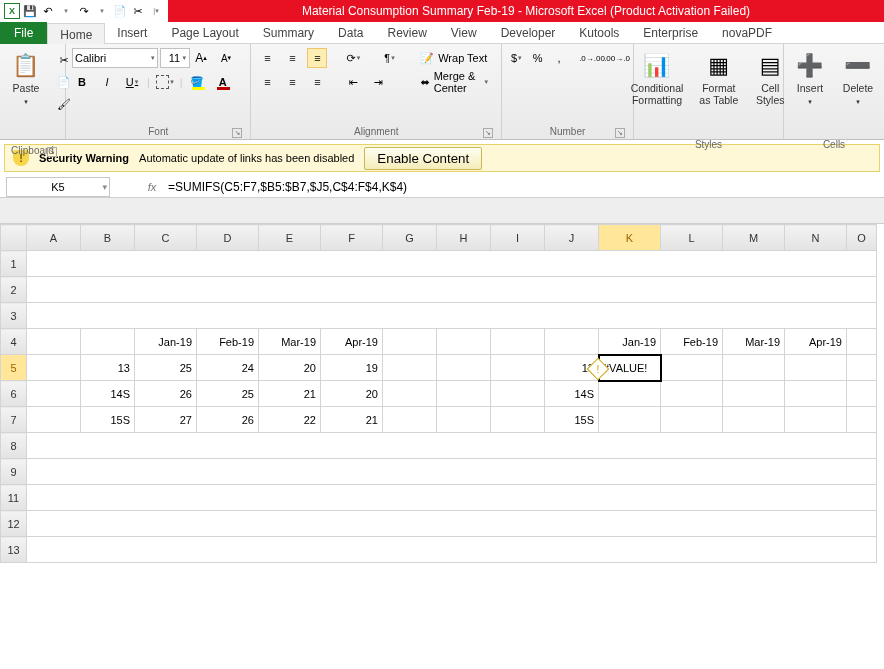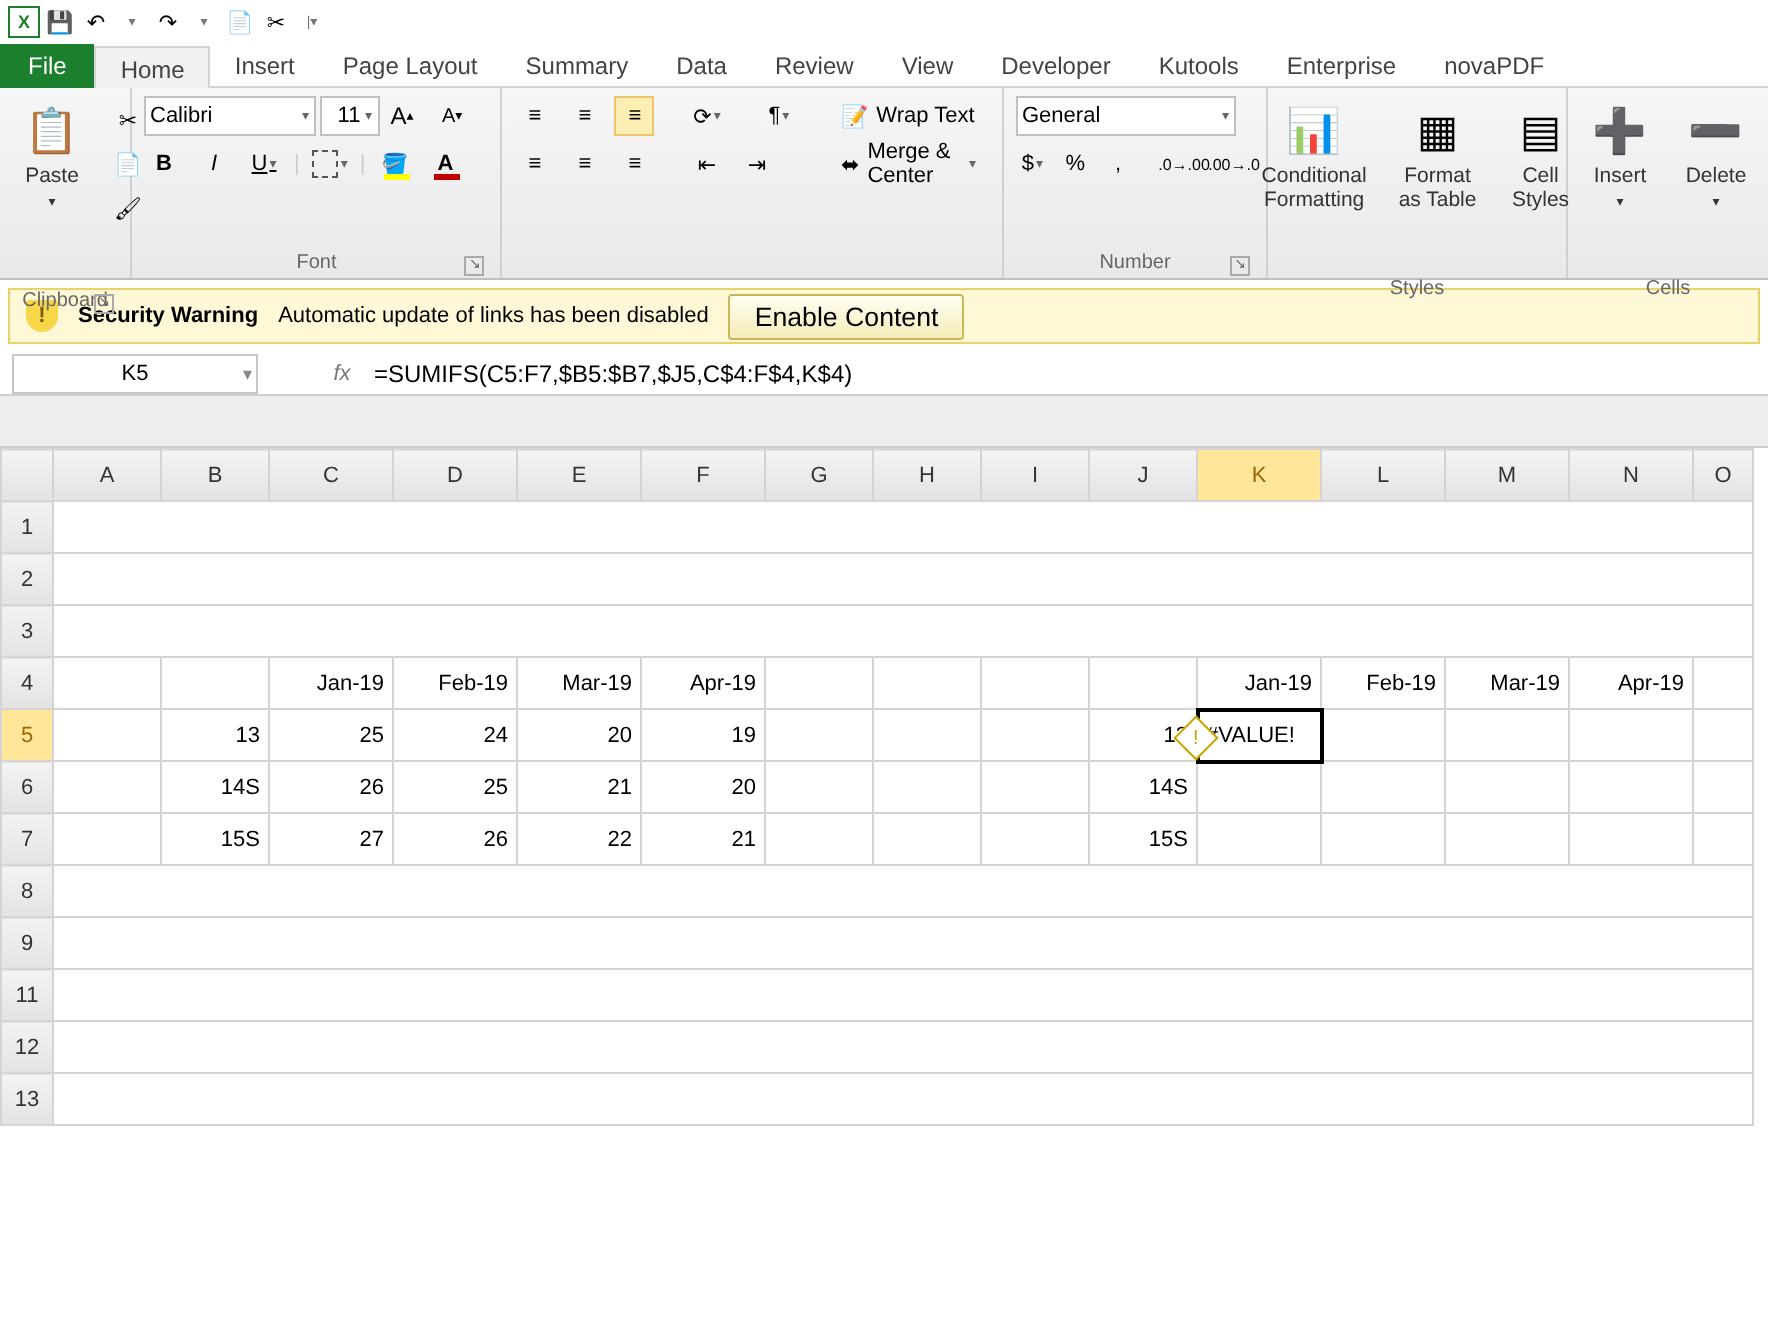--- a/index.html
+++ b/index.html
@@ -44,21 +44,21 @@
 
   .med-btn { height: 20px; padding: 0 6px; display:flex; align-items:center; gap:4px; border:1px solid transparent; cursor:pointer; }
 
   
   .security-bar { height: 28px; background: #fff8d6; border: 1px solid #e8d36b; margin: 4px; display: flex; align-items: center; gap: 10px; padding: 0 8px; }
   .shield { width:16px; height:16px; background: #f7d64a; border-radius: 2px 2px 8px 8px; display:flex; align-items:center; justify-content:center; color:#7a5b00; font-weight:bold; font-size:11px; }
   .sec-btn { border:1px solid #c9b85a; background: linear-gradient(#fffef2,#f5ecb8); padding: 3px 12px; border-radius:2px; cursor:pointer; }
 
   
   .fx-row { height: 22px; border-bottom: 1px solid #cfcfcf; display: flex; align-items: center; background:#fff; }
-  .name-box { width: 123px; border:1px solid #c7c7c7; height: 20px; display:flex; align-items:center; padding:0 6px; margin-left:6px; justify-content:center; position:relative; }
+  .name-box { width: 104px; border:1px solid #c7c7c7; height: 20px; display:flex; align-items:center; padding:0 6px; margin-left:6px; justify-content:center; position:relative; }
   .name-box .ddarr { position:absolute; right:2px; color:#888; font-size:9px; }
   .fx-ic { width: 24px; text-align:center; color:#777; font-style:italic; }
   .formula-input { flex:1; border:none; height:20px; font-size:12px; padding:0 4px; outline:none; }
   .fx-extra { height: 26px; background:#eee; border-bottom:1px solid #cfcfcf; }
 
   
   .grid-wrap { position: relative; }
   table.grid { border-collapse: collapse; table-layout: fixed; }
   table.grid th, table.grid td { border: 1px solid #d4d4d4; font-size: 11px; height: 26px; overflow: hidden; white-space: nowrap; padding: 0 4px; }
   table.grid th { background: linear-gradient(#f3f3f3,#e3e3e3); color:#333; font-weight:normal; text-align:center; }
@@ -81,20 +81,21 @@
     <span class="icon" style="color:#1b7f2e;border:1px solid #1b7f2e;font-weight:bold;font-size:9px;">X</span>
     <span class="icon">💾</span>
     <span class="icon">↶</span>
     <span class="icon" style="font-size:7px;color:#777">▾</span>
     <span class="icon">↷</span>
     <span class="icon" style="font-size:7px;color:#777">▾</span>
     <span class="icon">📄</span>
     <span class="icon">✂</span>
     <span class="icon" style="font-size:7px;color:#777">|▾</span>
   </div>
+  <div class="title-red">Material Consumption Summary Feb-19  -  Microsoft Excel (Product Activation Failed)</div>
 </div>
 
 <div class="ribbon-tabs">
   <div class="file-tab">File</div>
   <div class="tab active">Home</div>
   <div class="tab">Insert</div>
   <div class="tab">Page Layout</div>
   <div class="tab">Summary</div>
   <div class="tab">Data</div>
   <div class="tab">Review</div>
@@ -175,29 +176,26 @@
         <div class="med-btn">
             <span>📝</span>
             <span>Wrap Text</span>
           </div>
         <div class="med-btn dd">
             <span>⬌</span>
             <span>Merge &amp; Center</span>
           </div>
       </div>
     </div>
+    <div class="group-label"><span>Alignment</span><span class="dialog-launcher">↘</span></div>
   </div>
 
   <div class="group" style="width:132px">
     <div class="group-body">
       <div class="stack" style="gap:4px;width:100%">
-        <div class="row">
-          <input class="combo" style="width: 110px;" value="General">
-          <span style="font-size:7px;color:#666;margin-left:-12px;pointer-events:none">▾</span>
-        </div>
         <div class="row">
           <span class="sm-btn dd">$</span>
           <span class="sm-btn">%</span>
           <span class="sm-btn">,</span>
           <span style="width:6px"></span>
           <span class="sm-btn" style="font-size:8px">.0→.00</span>
           <span class="sm-btn" style="font-size:8px">.00→.0</span>
         </div>
       </div>
     </div>

